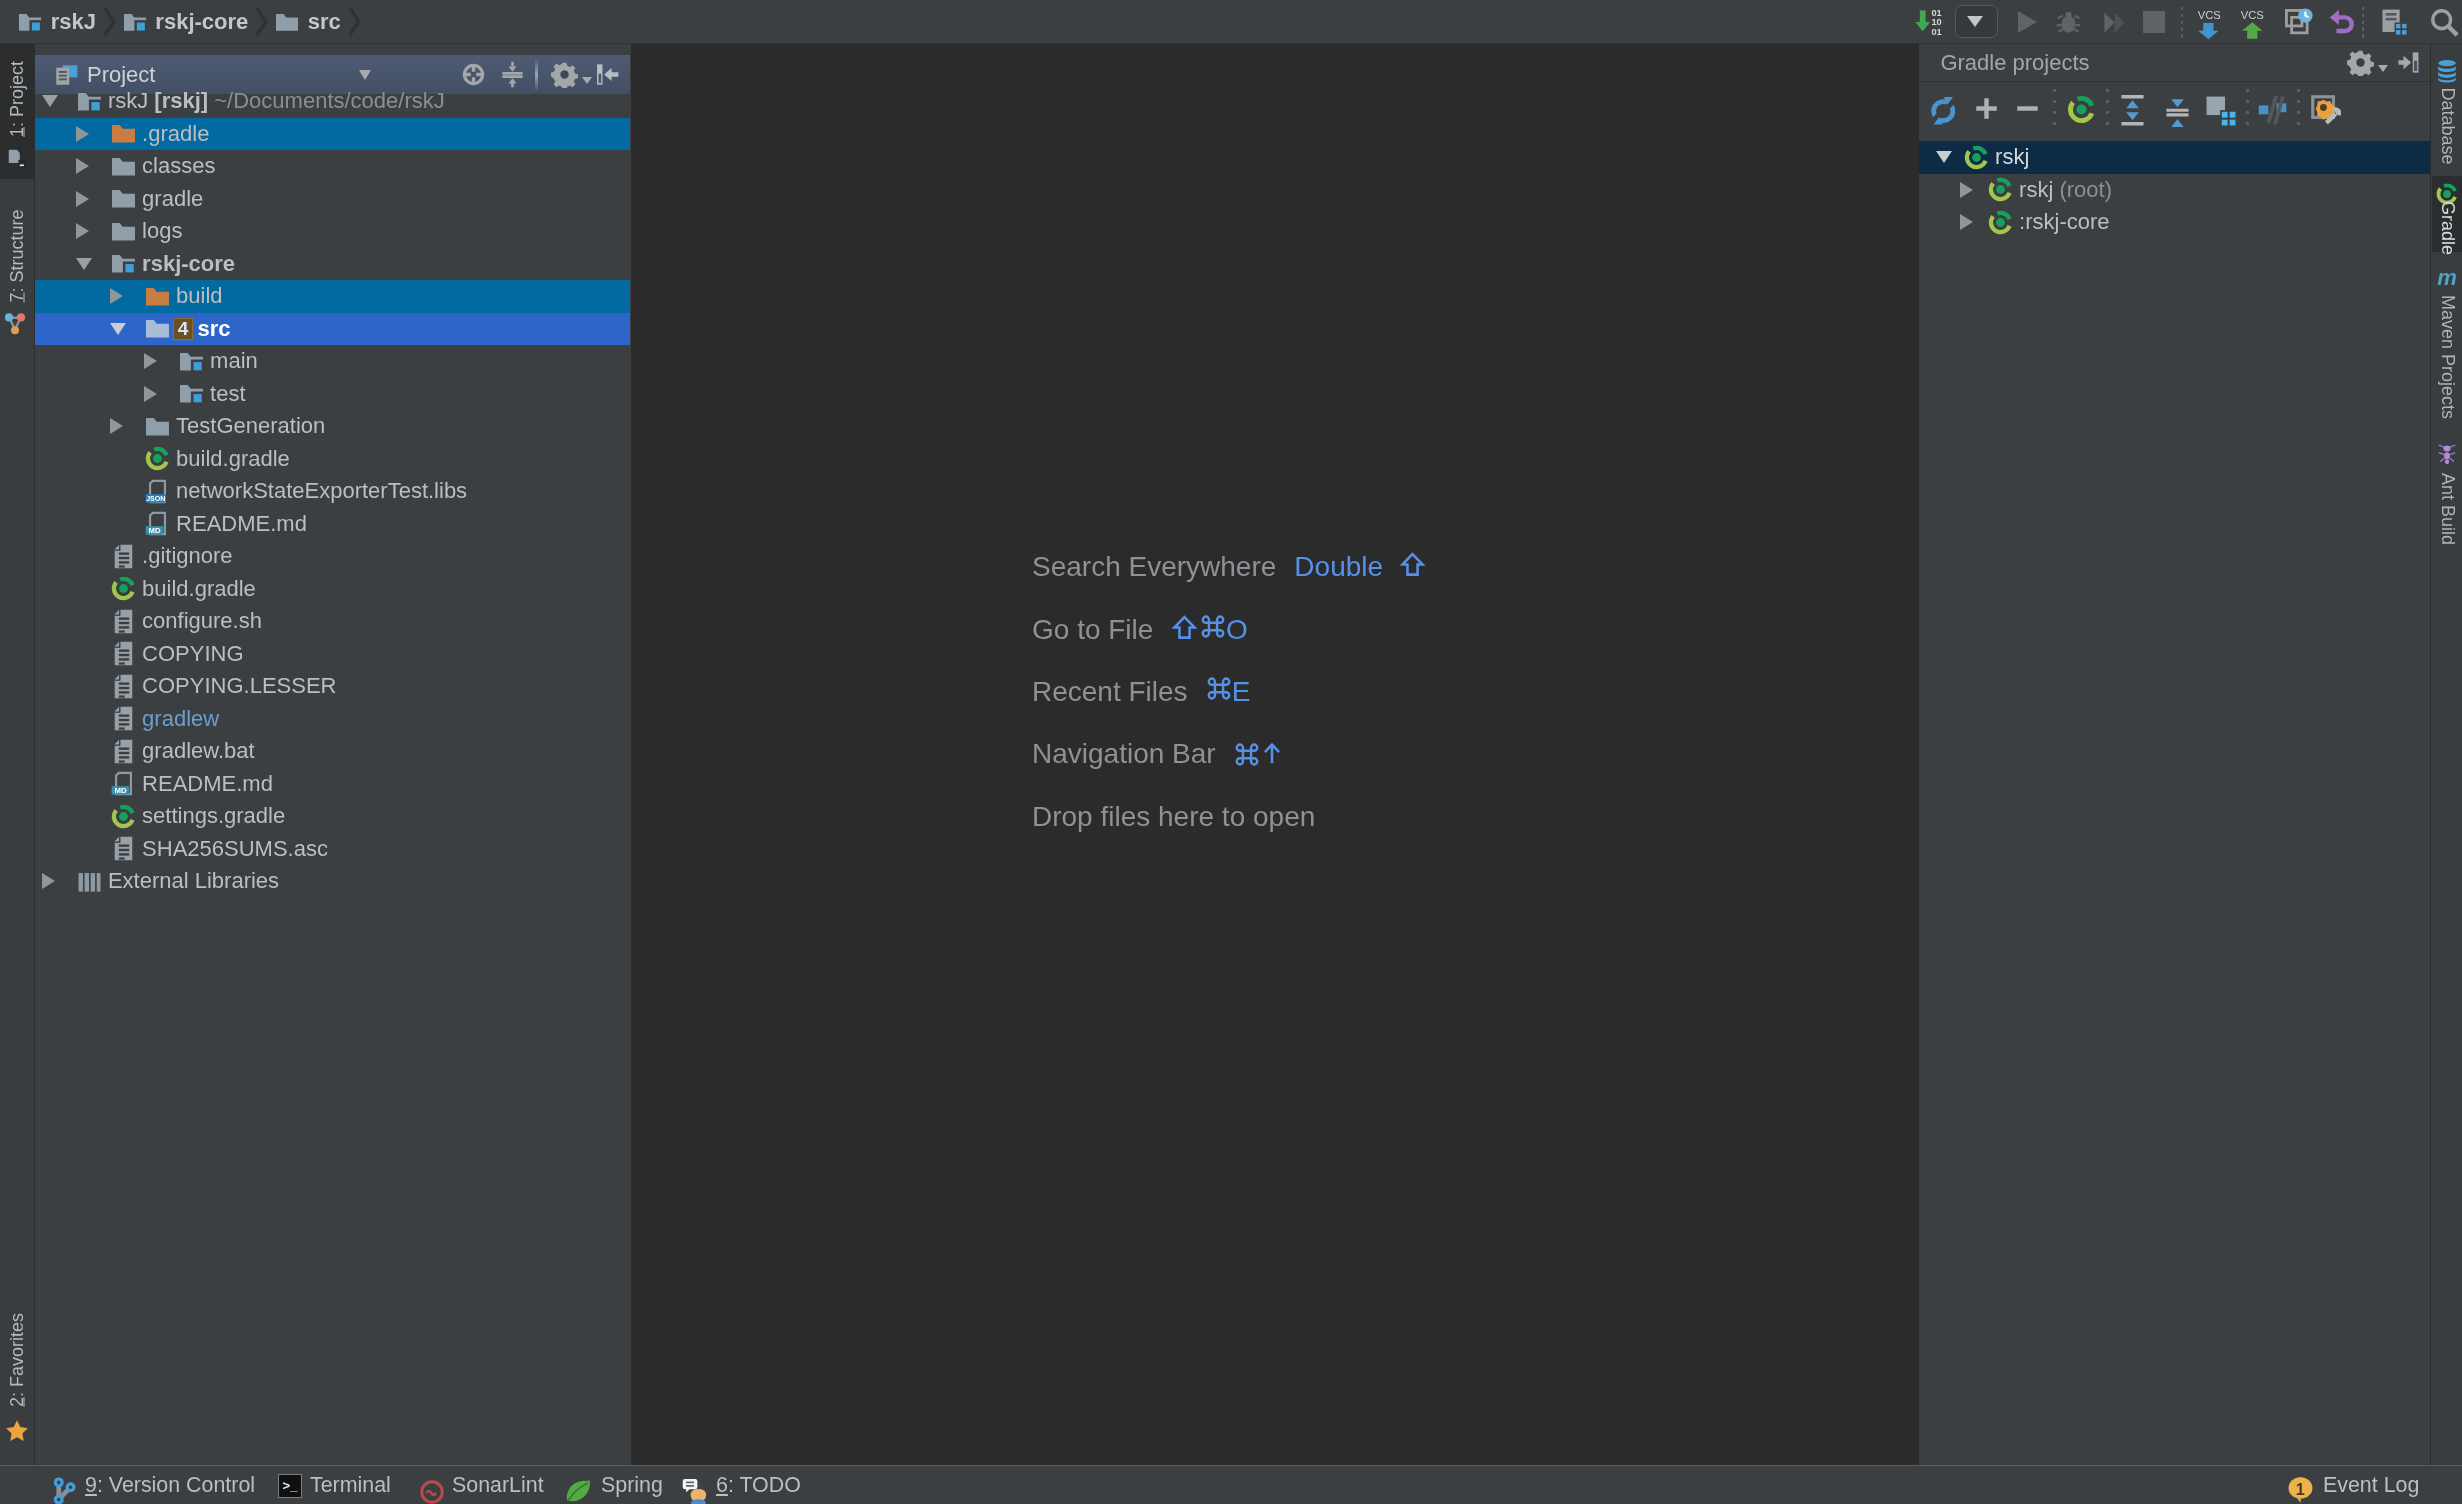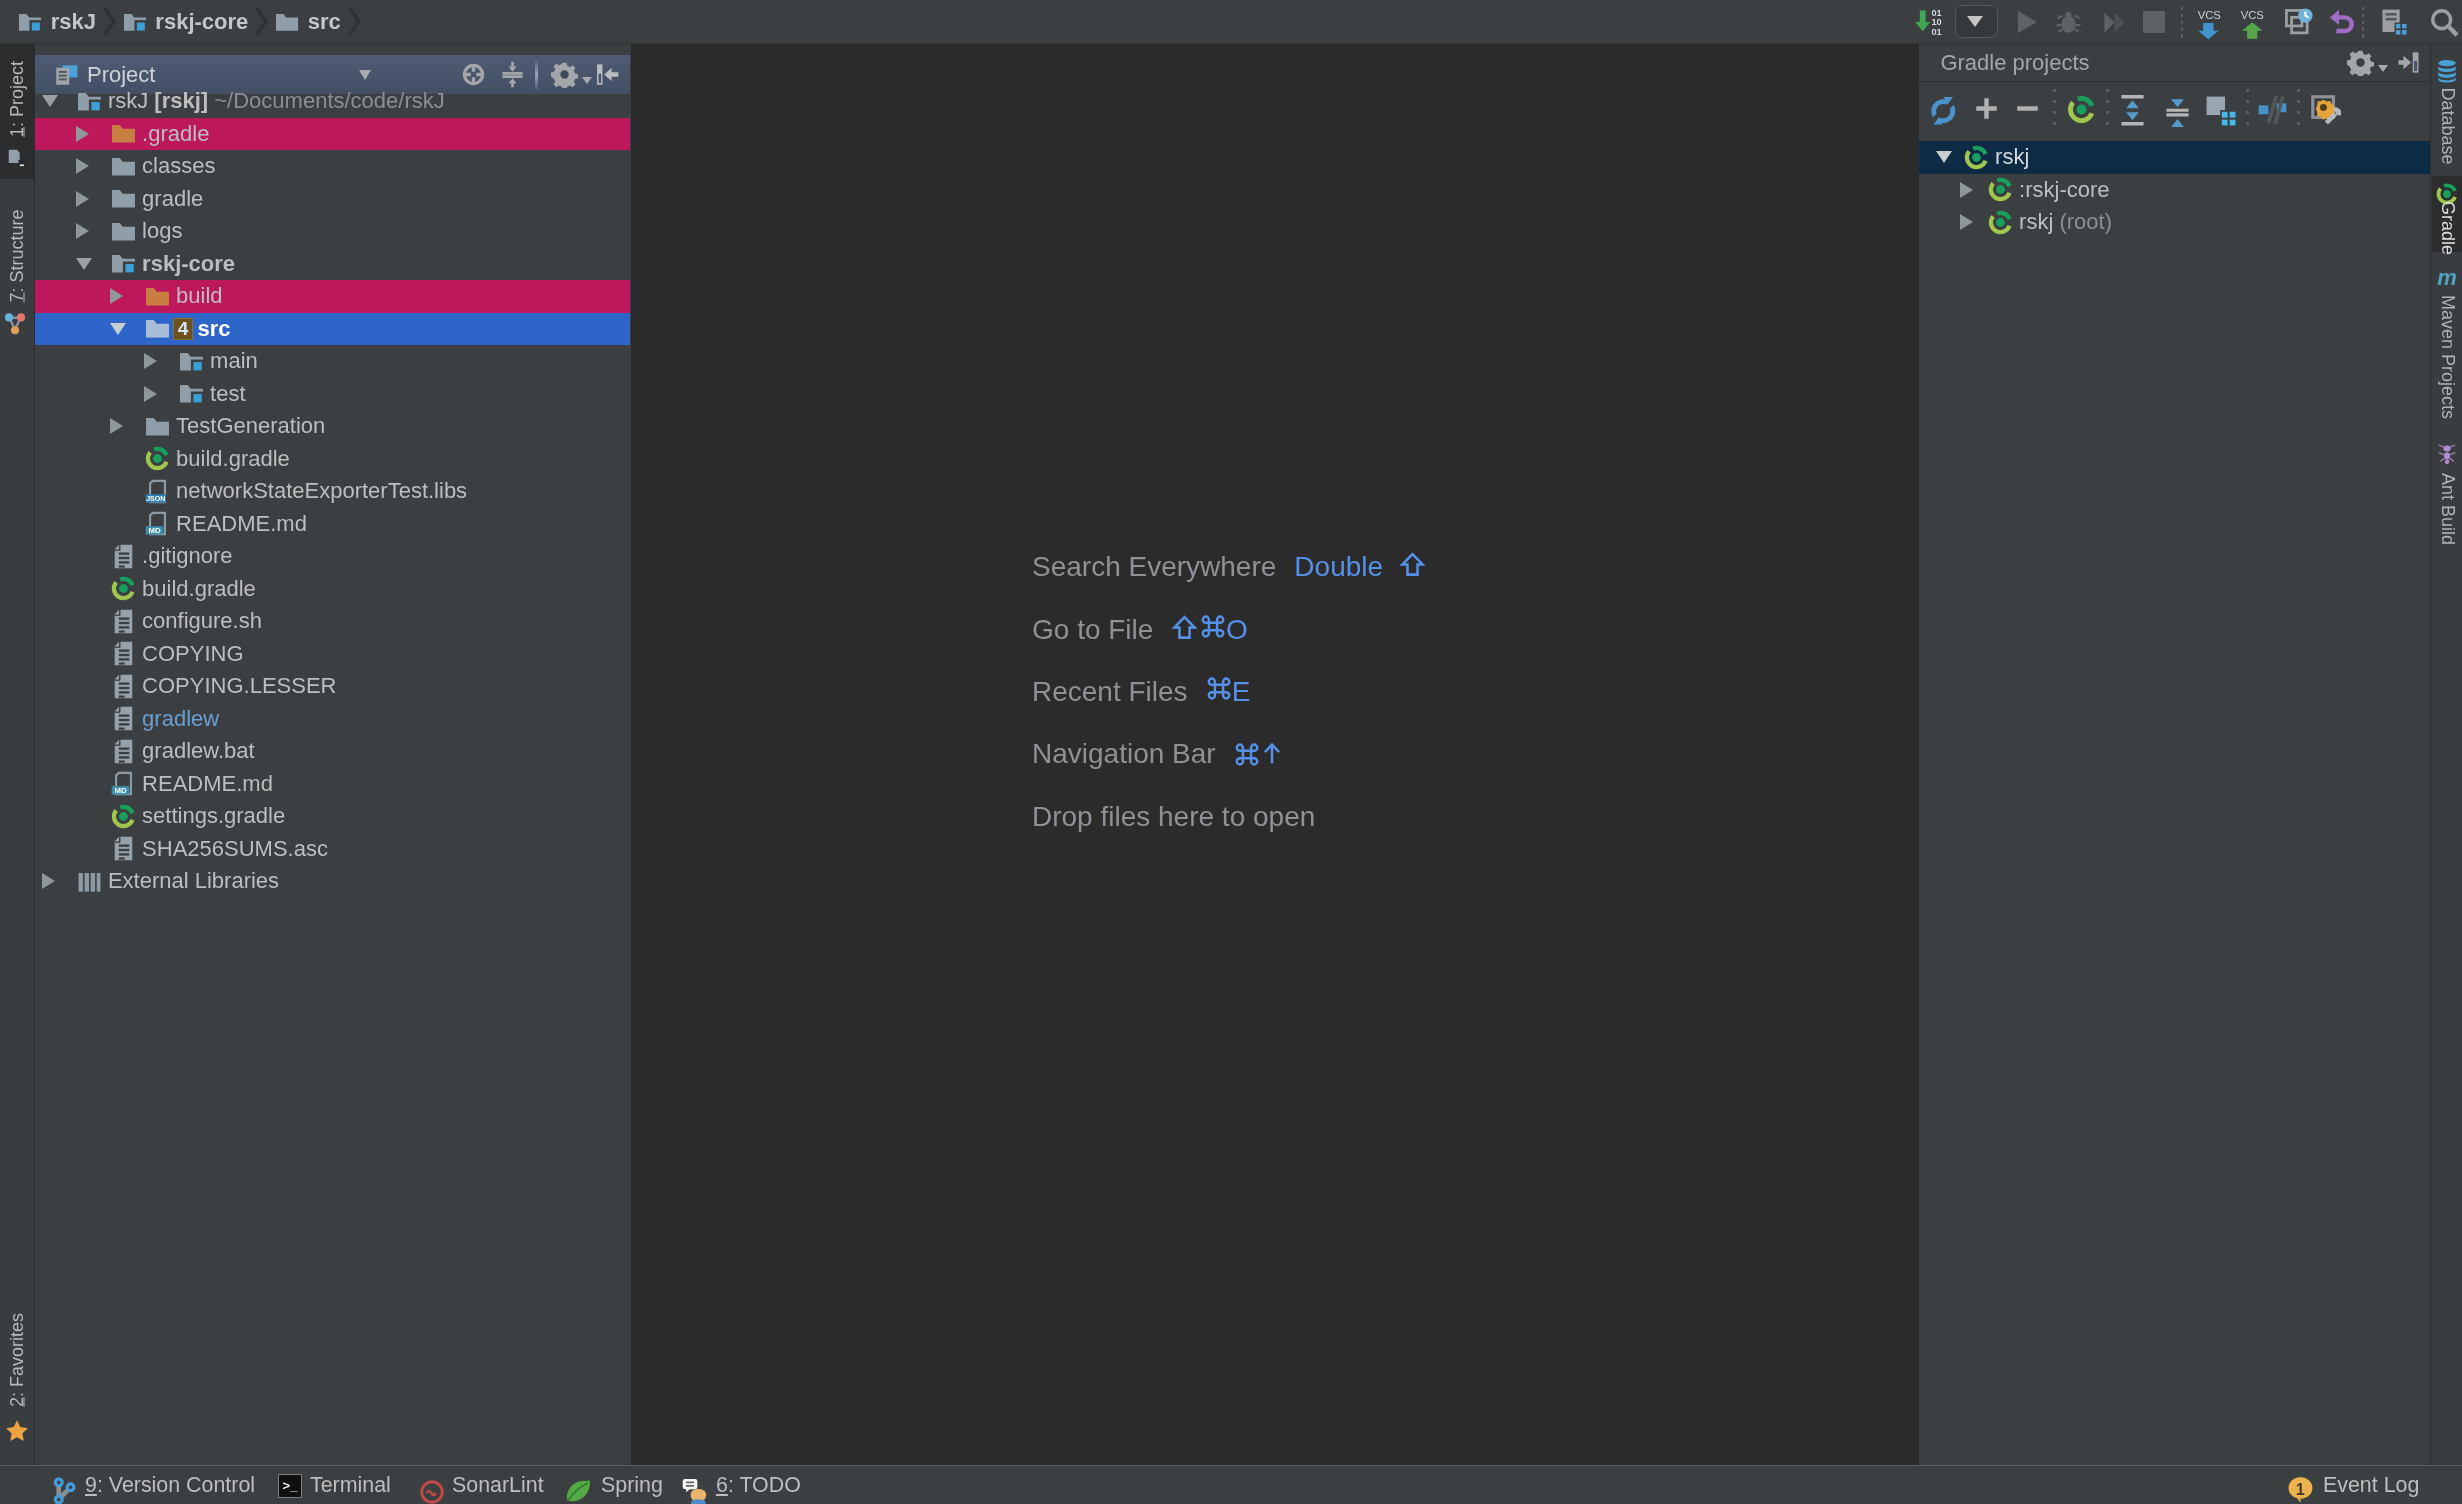--- a/index.html
+++ b/index.html
@@ -21,21 +21,21 @@
 .mn{text-decoration:underline}
 
 #pp{position:absolute;left:35px;top:44px;width:597px;height:1422px;background:#3c3f41;border-right:1.7px solid #292c2d}
 #pph{position:absolute;left:0;top:11px;width:595px;height:39px;background:linear-gradient(#4d5a72,#44506434);background:linear-gradient(#4e5b73,#434f63)}
 #tree{position:absolute;left:0;top:41px;width:595px}
 .row{height:32.5px;display:flex;align-items:center;white-space:nowrap}
 .row .lbl{margin-left:5.1px}
 .arr{flex:0 0 34px;display:flex;align-items:center}
 .tri-r{width:0;height:0;border-left:13px solid #8f979b;border-top:8.5px solid transparent;border-bottom:8.5px solid transparent}
 .tri-d{width:0;height:0;border-top:12px solid #9aa0a3;border-left:8.5px solid transparent;border-right:8.5px solid transparent}
-.olive{background:#be185d}
+.olive{background:#0369a1}
 .sel{background:#2e65c9;color:#fff}
 .b{font-weight:bold}
 .gray{color:#8b8f93}
 .bluef{color:#6a9fd1}
 .badge4{flex:0 0 20.5px;height:22px;margin-left:1.7px;background:#6e501e;border:1.7px solid #8c6f33;color:#d6e4f5;font-size:19px;line-height:19px;text-align:center;font-weight:bold}
 
 #ed{position:absolute;left:634px;top:44px;width:1283px;height:1422px;background:#2b2b2b}
 .hint{position:absolute;left:398px;height:34px;line-height:34px;font-size:28px;color:#8e9195;white-space:nowrap;display:flex;align-items:center}
 .hint .k{color:#5591e9;margin-left:18px;display:flex;align-items:flex-start}
 
@@ -531,30 +531,30 @@
         </svg>
         <span class="lbl" style="color:#d3d7db">rskj</span>
       </div>
     <div class="row" style="padding-left:41px">
         <span class="arr" style="flex-basis:27px">
           <span class="tri-r"></span>
         </span>
         <svg width="27" height="27" viewBox="0 0 16 16">
           <use href="#gr"></use>
         </svg>
-        <span class="lbl">:rskj-core</span>
+        <span class="lbl">rskj <span class="gray">(root)</span></span>
       </div>
     <div class="row" style="padding-left:41px">
         <span class="arr" style="flex-basis:27px">
           <span class="tri-r"></span>
         </span>
         <svg width="27" height="27" viewBox="0 0 16 16">
           <use href="#gr"></use>
         </svg>
-        <span class="lbl">rskj <span class="gray">(root)</span></span>
+        <span class="lbl">:rskj-core</span>
       </div>
   </div>
 </div>
 <div id="rstripe">
   <svg class="abs" style="left:5.1px;top:14.5px" width="22" height="24" viewBox="0 0 15 16">
       <g fill="#49a0d5">
         <ellipse cx="7.5" cy="2.6" rx="6" ry="2.1"></ellipse>
         <path d="M1.5 4.4c0 1.15 2.7 2.1 6 2.1s6-.95 6-2.1v2.2c0 1.15-2.7 2.1-6 2.1s-6-.95-6-2.1z"></path>
         <path d="M1.5 8.4c0 1.15 2.7 2.1 6 2.1s6-.95 6-2.1v2.2c0 1.15-2.7 2.1-6 2.1s-6-.95-6-2.1z"></path>
         <path d="M1.5 12.2c0 1.15 2.7 2.1 6 2.1s6-.95 6-2.1v1.6c0 1.15-2.7 2.1-6 2.1s-6-.95-6-2.1z"></path>

